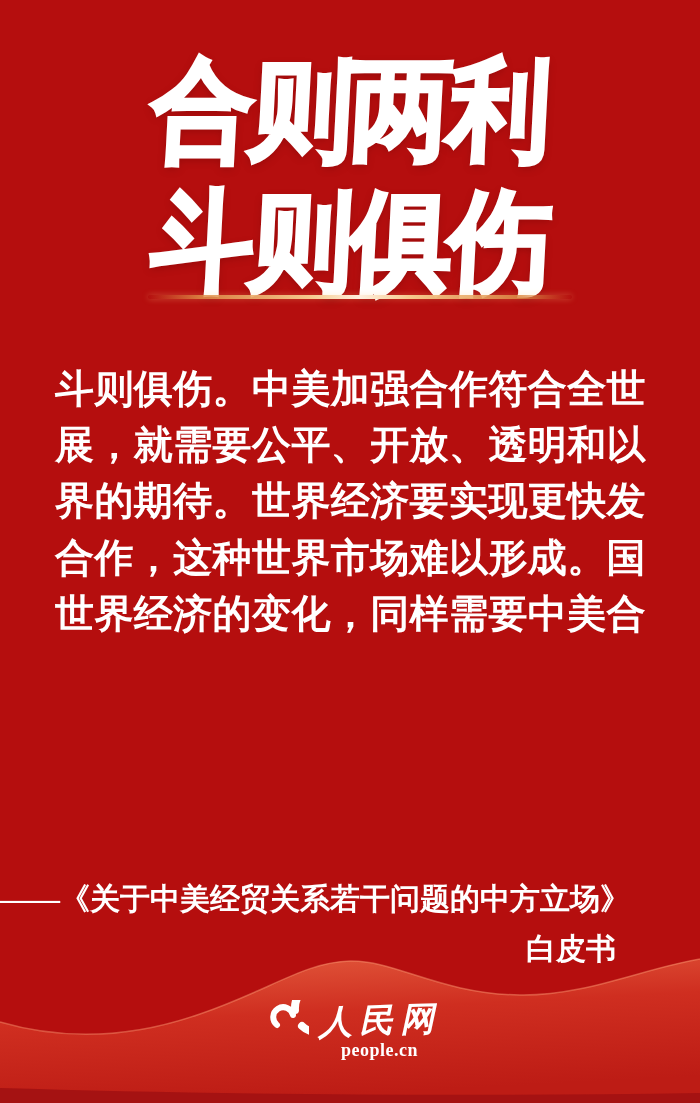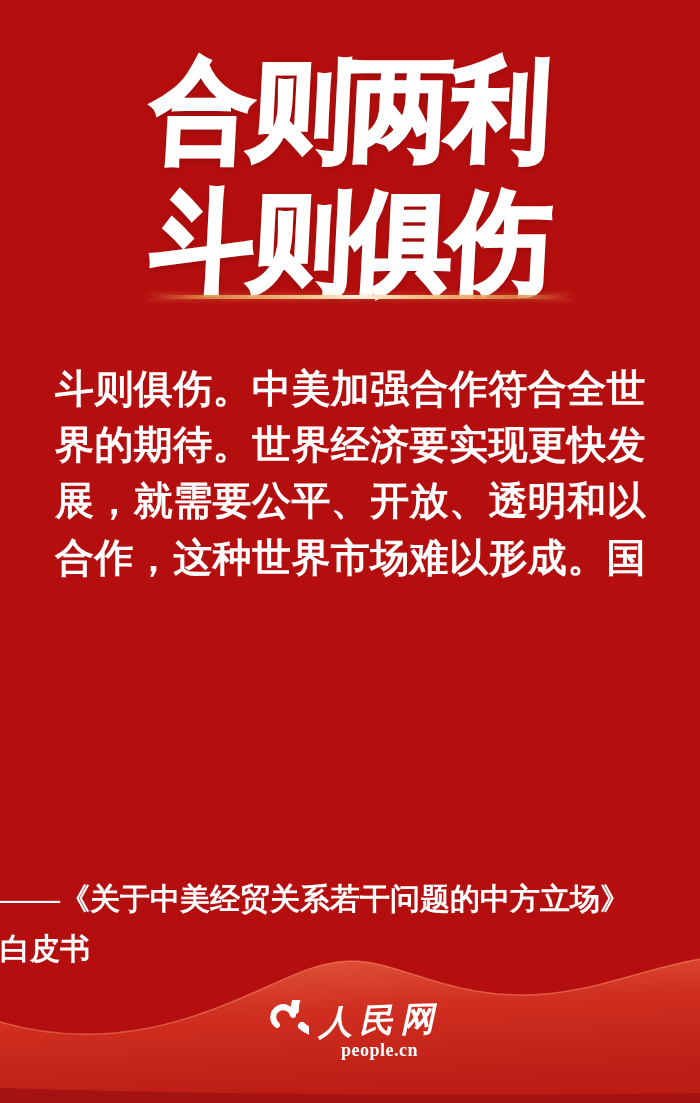--- a/index.html
+++ b/index.html
@@ -34,21 +34,21 @@
   .body-text {
     position:absolute; top:361px; left:55px; width:600px;
     color:#ffffff; font-weight:bold;
     font-size:39px; line-height:56.2px; letter-spacing:0.4px;
   }
   .body-line { white-space:nowrap; }
   .body-line.indent { padding-left:78px; }
   
   .attribution {
     position:absolute; top:874px; left:0; width:616px;
-    text-align:left; color:#ffffff;
+    text-align:right; color:#ffffff;
     font-family:"Liberation Serif","DejaVu Serif",serif;
     font-weight:bold; font-size:30px; line-height:50px;
   }
   .attribution .src-line { white-space:nowrap; }
   
   .wave-wrap { position:absolute; left:0; top:950px; width:700px; height:153px; z-index:1; }
   .wave-wrap svg { display:block; width:700px; height:153px; }
   
   .logo {
     position:absolute; top:1000px; left:0; width:700px; z-index:2;
@@ -73,23 +73,24 @@
 
   <div class="title">
     <div class="title-line">合则两利</div>
     <div class="title-line">斗则俱伤</div>
   </div>
 
   <div class="divider"></div>
 
   <div class="body-text">
     <div class="body-line">斗则俱伤。中美加强合作符合全世</div>
+    <div class="body-line">展，就需要公平、开放、透明和以</div>
     <div class="body-line">界的期待。世界经济要实现更快发</div>
-    <div class="body-line">展，就需要公平、开放、透明和以</div>
     <div class="body-line">合作，这种世界市场难以形成。国</div>
+    <div class="body-line">世界经济的变化，同样需要中美合</div>
   </div>
 
   <div class="attribution">
     <div class="src-line">——《关于中美经贸关系若干问题的中方立场》</div>
     <div>白皮书</div>
   </div>
 
   <div class="wave-wrap">
     <svg viewBox="0 0 700 153" preserveAspectRatio="none">
       <defs>

